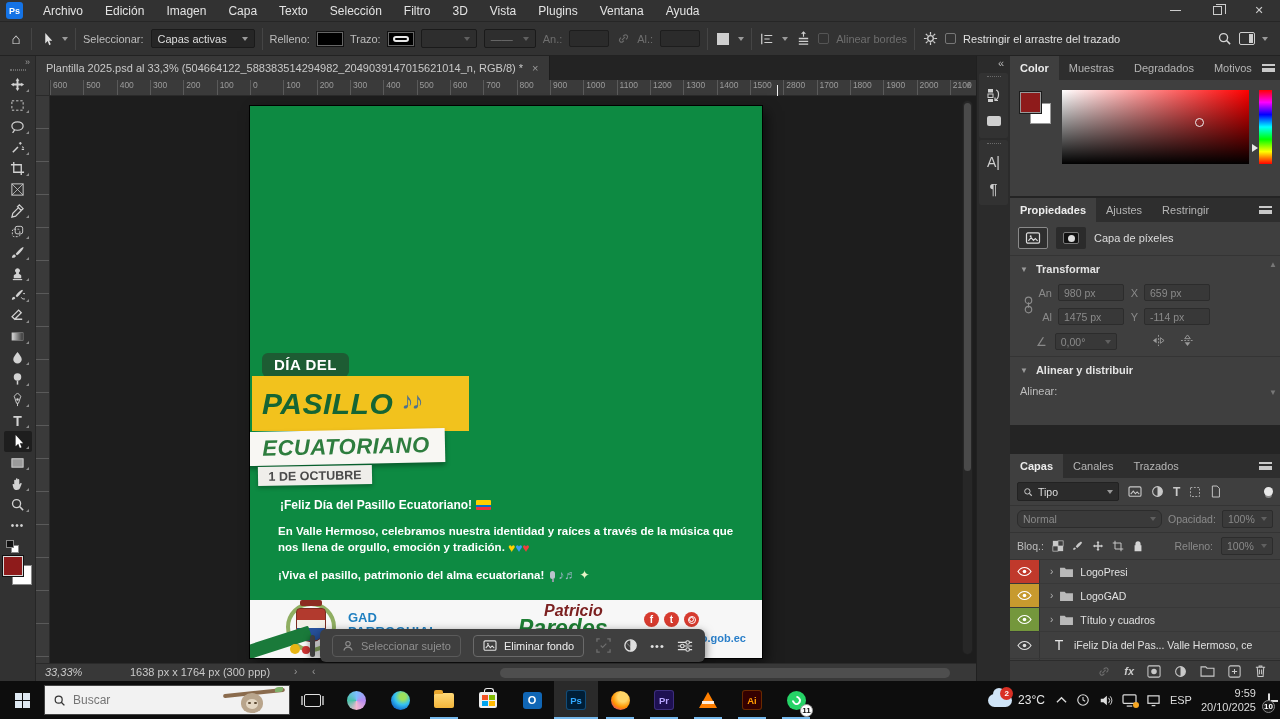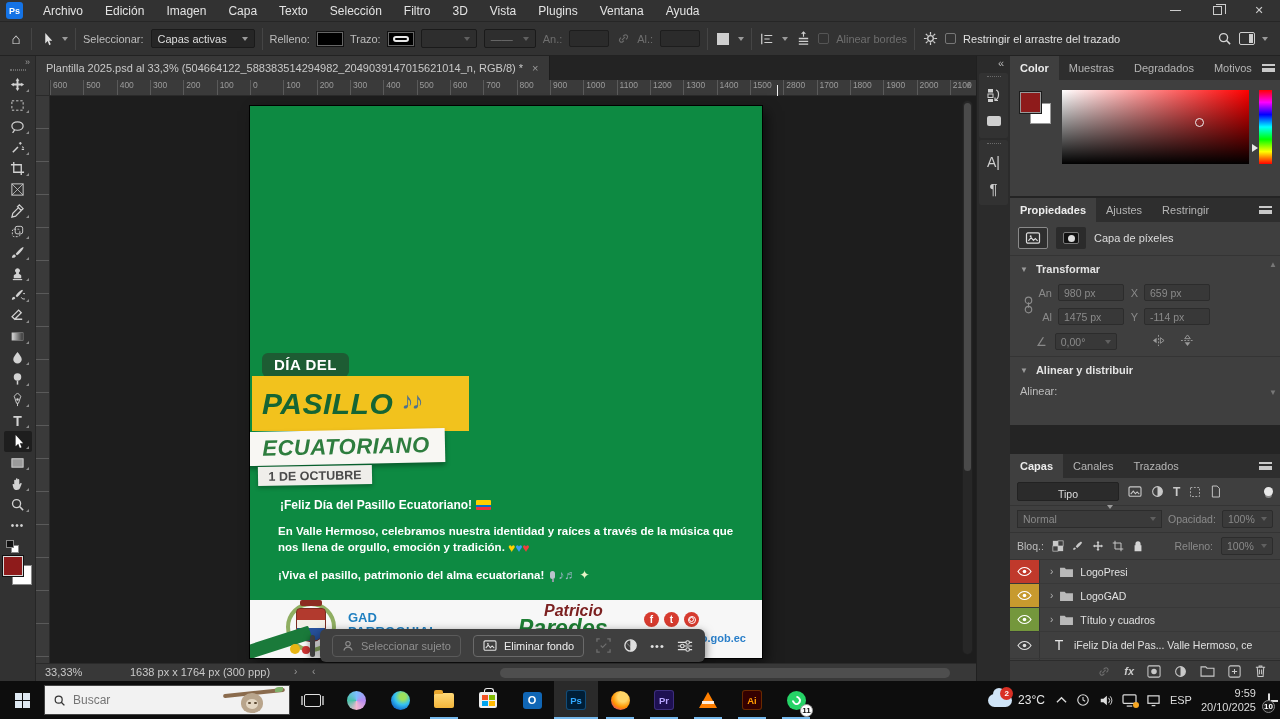--- a/index.html
+++ b/index.html
@@ -115,21 +115,21 @@
   #ctxbar { position:absolute; left:310px; top:629px; display:flex; align-items:center; }
   .ctx-handle { width:5px; height:22px; background:#3f3f3f; border-radius:3px; margin-right:5px; box-shadow:0 2px 6px rgba(0,0,0,.5); }
   .ctx-body { background:#3f3f3f; border-radius:6px; box-shadow:0 3px 10px rgba(0,0,0,.55); height:33px; display:flex; align-items:center; padding:0 12px; gap:12px; }
   .ctx-btn { border:1px solid #6a6a6a; border-radius:4px; height:22px; display:flex; align-items:center; gap:7px; padding:0 9px; font-size:11px; }
   .ctx-btn.off { color:#8f8f8f; border-color:#5a5a5a; }
   .ctx-btn.on { color:#ececec; }
   .ctx-ic { display:inline-flex; }
 
   
   #statusbar { position:absolute; left:36px; top:663px; width:940px; height:18px; background:#383838; border-top:1px solid #2a2a2a; font-size:11px; color:#c9c9c9; }
-  #statusbar .zl { position:absolute; left:9px; top:2px; }
+  #statusbar .zl { position:absolute; left:9px; top:2px;font-style:italic; }
   #statusbar .di { position:absolute; left:94px; top:2px; }
   #statusbar .ar { position:absolute; top:2px; color:#9a9a9a; font-size:10px; }
   #hthumb { position:absolute; left:464px; top:4px; width:450px; height:10px; background:#4e4e4e; border-radius:5px; }
 
   
   #strip { position:absolute; left:976px; top:56px; width:34px; height:625px; background:#2b2b2b; border-left:1px solid #202020; }
   .strip-collapse { text-align:right; padding:1px 6px 2px 0; color:#b5b5b5; font-size:11px; }
   .sgroup { margin:2px 2px 0; background:#323232; border-radius:2px; padding:3px 0 4px; }
   .sgrip { width:14px; height:2px; margin:0 auto 4px; border-top:1px dotted #6a6a6a; }
   .sicon { height:26px; display:flex; align-items:center; justify-content:center; color:#cfcfcf; font-size:13px; }
@@ -174,26 +174,26 @@
   .chain { grid-row:1 / span 2; color:#8a8a8a; display:flex; justify-content:center; }
   .arow { display:flex; align-items:center; gap:8px; margin-top:8px; padding-left:16px; }
   .angle-f { width:62px; }
   .flipicons { margin-left:26px; display:flex; gap:14px; color:#9a9a9a; font-size:11px; }
   .alinear-lab { color:#bdbdbd; margin-top:9px; }
   .mini-scroll { position:absolute; right:3px; top:4px; color:#777; font-size:8px; }
 
   
   #layerspanel { flex:1; display:flex; flex-direction:column; overflow:hidden;margin-top:27px; }
   .lfilter { display:flex; align-items:center; padding:4px 7px; gap:9px; border-bottom:1px solid #343434; }
-  .lsearch { display:flex; align-items:center; gap:5px; background:#2b2b2b; border:1px solid #222; border-radius:2px; height:19px; padding:0 5px; width:102px; color:#ddd;flex-direction:column; }
+  .lsearch { display:flex; align-items:center; gap:5px; background:#2b2b2b; border:1px solid #222; border-radius:2px; height:19px; padding:0 5px; width:102px; color:#ddd; }
   .lsearch .cv { margin-left:auto; }
   .fic { color:#c9c9c9; display:inline-flex; }
   .ltoggle { margin-left:auto; width:9px; height:9px; border-radius:50%; background:#e8e8e8; box-shadow:0 3px 0 -1px #888; }
   .lblend { display:flex; align-items:center; gap:6px; padding:4px 7px; border-bottom:1px solid #343434; font-size:10.5px; }
-  .blend-dd { width:148px; height:18px; background:#3a3a3a; border:1px solid #2c2c2c; color:#8a8a8a; display:flex; align-items:center; padding:0 5px; border-radius:0; }
+  .blend-dd { width:148px; height:18px; background:#3a3a3a; border:1px solid #2c2c2c; color:#8a8a8a; display:flex; align-items:center; padding:0 5px; border-radius:6px; }
   .blend-dd .cv, .opac-f .cv { margin-left:auto; }
   .opac-lab, .fill-lab { color:#8a8a8a; }
   .opac-f { width:52px; height:18px; background:#3a3a3a; border:1px solid #2c2c2c; color:#8a8a8a; display:flex; align-items:center; padding:0 5px; border-radius:2px; }
   .llock { display:flex; align-items:center; gap:8px; padding:4px 7px; border-bottom:1px solid #343434; font-size:10.5px; }
   .llock .lk { color:#cfcfcf; display:inline-flex; }
   .lock-lab { color:#bdbdbd; }
   .lrows { flex:1; overflow:hidden; }
   .lrow { display:flex; align-items:center; height:24px; border-bottom:1px solid #383838; background:#3f3f3f; }
   .lrow.tall { height:27px; }
   .eyecell { width:30px; align-self:stretch; display:flex; align-items:center; justify-content:center; border-right:1px solid #333; }

